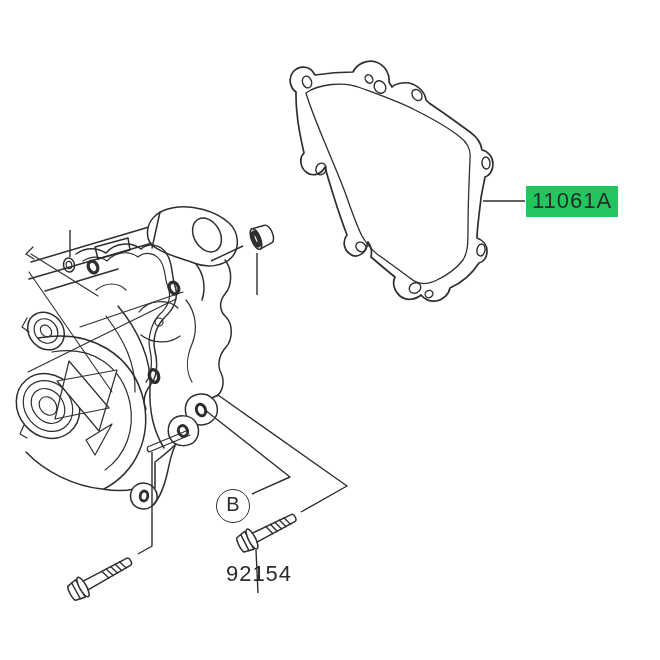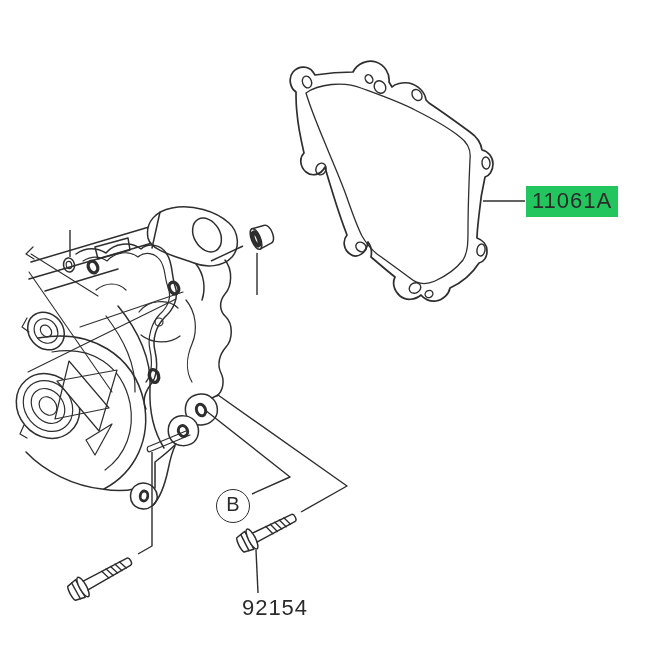--- a/index.html
+++ b/index.html
@@ -170,16 +170,16 @@
       <ellipse cx="0" cy="0" rx="3.5" ry="11" fill="#fff"></ellipse>
       <path d="M 3,-5 L 46,-4 M 3,5 L 46,4 M 46,-4 A 2.5,4 0 0 1 46,4" fill="#fff"></path>
       <path d="M 18,-4.8 L 21,4.8 M 23,-4.8 L 26,4.8 M 28,-4.6 L 31,4.6 M 33,-4.6 L 36,4.6 M 38,-4.4 L 41,4.4" stroke-width="1.3"></path>
     </g>
   </g>
 </svg>
 
   <div class="part-label highlight" style="left: 526px; top: 186px; width: 84px; background-color: #22c55e;">11061A</div>
 
 
-  <div class="part-label" style="left:222px;top:595px;width:74px;margin-left:16px;">92154</div>
+  <div class="part-label" style="left:222px;top:561px;width:74px;">92154</div>
 
   <div class="marker-circle" style="left:216px;top:489px;">B</div>
 </div>
 
 </body></html>

